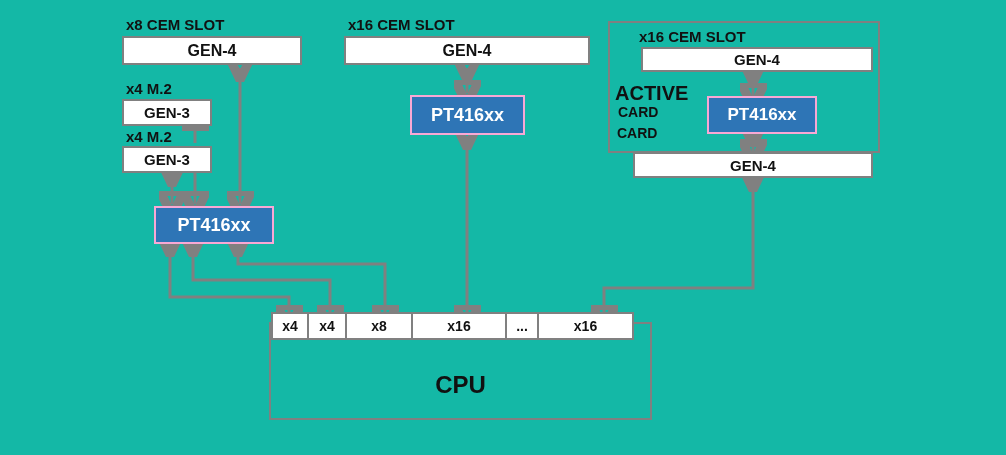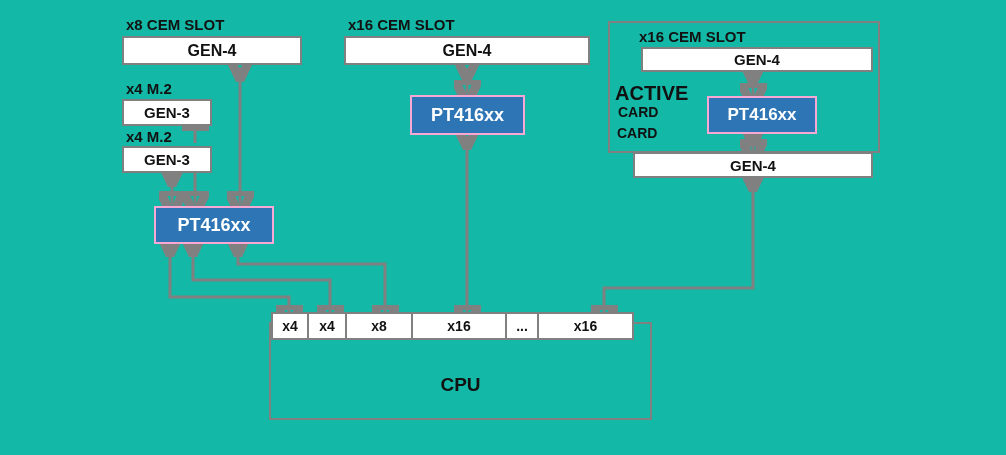--- a/index.html
+++ b/index.html
@@ -84,15 +84,15 @@
     <div class="box" style="position:relative;left:auto;top:auto;width:38px;height:28px;font-size:14px;">x4</div>
     <div class="box" style="position:relative;left:auto;top:auto;width:40px;height:28px;font-size:14px;margin-left:-2px;">x4</div>
     <div class="box" style="position:relative;left:auto;top:auto;width:68px;height:28px;font-size:14px;margin-left:-2px;margin-top:36px;">x8</div>
     <div class="box" style="position:relative;left:auto;top:auto;width:96px;height:28px;font-size:14px;margin-left:-2px;">x16</div>
     <div class="box" style="position:relative;left:auto;top:auto;width:34px;height:28px;font-size:14px;margin-left:-2px;">...</div>
     <div class="box" style="position:relative;left:auto;top:auto;width:97px;height:28px;font-size:14px;margin-left:-2px;">x16</div>
   </div>
 
   <div style="position:absolute;left:269px;top:350px;width:383px;height:70px;
               display:flex;align-items:center;justify-content:center;
-              font-weight:bold;font-size:19px;color:#111111;">CPU</div>
+              font-weight:bold;font-size:24px;color:#111111;">CPU</div>
 
 </div>
 
 </body></html>

